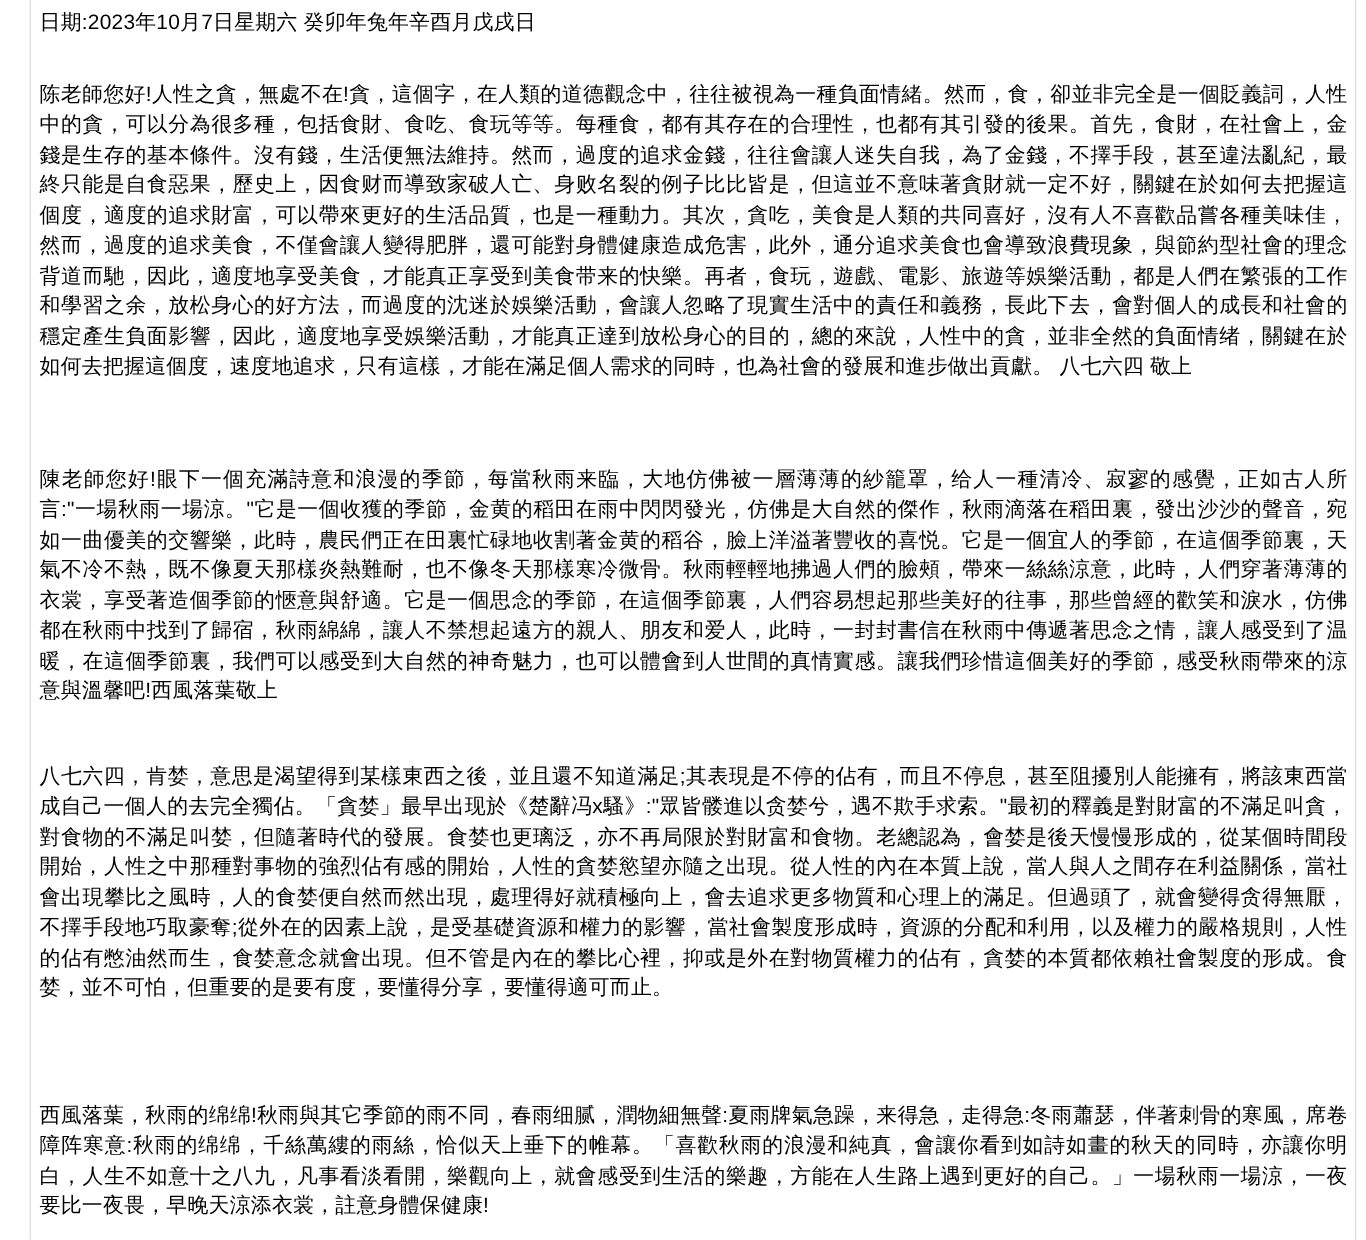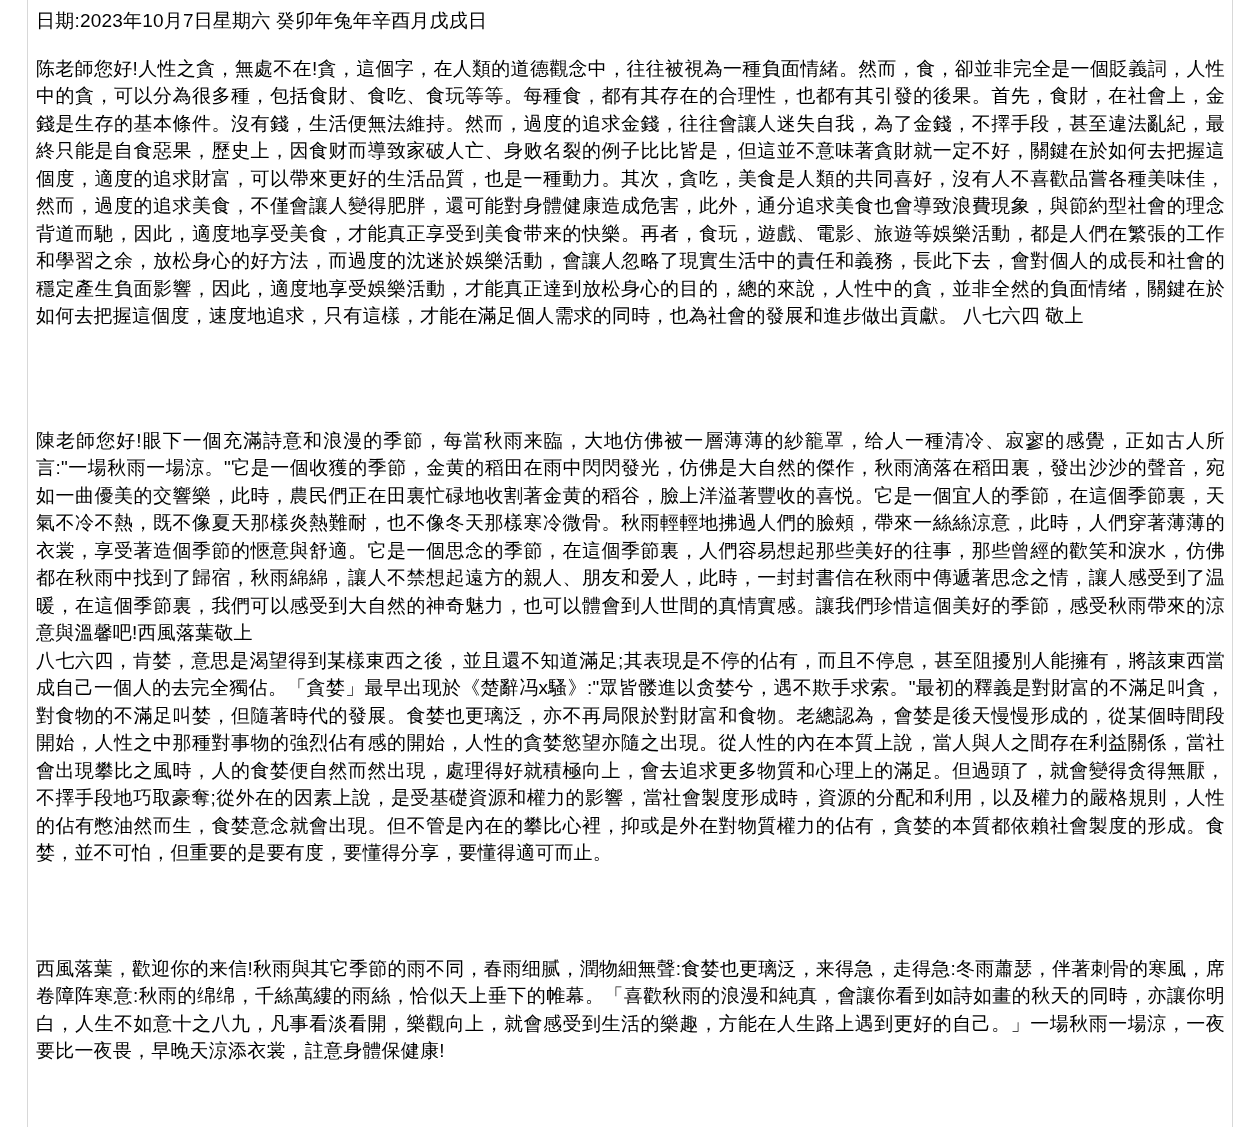--- a/index.html
+++ b/index.html
@@ -29,35 +29,35 @@
   }
   .para {
     margin: 0;
     color: #000000;
     font-size: 19px;
     line-height: 27.5px;
     text-align: justify;
     letter-spacing: 0.2px;
     word-break: break-all;
   }
-  .date-line   { margin-bottom: 20px; }
-  .para-greed  { margin-bottom: 97px; }
-  .para-autumn { }
+  .date-line   { margin-bottom: 38px; }
+  .para-greed  { margin-bottom: 75px; }
+  .para-autumn { margin-bottom: 50px; }
   .para-lan    { margin-bottom: 88px; }
   .para-reply  { margin-bottom: 58px; }
 </style>
 </head>
 <body>
 
 <div class="page">
   <div class="content">
     <p class="para date-line">日期:2023年10月7日星期六 癸卯年兔年辛酉月戊戌日</p>
 
     <p class="para para-greed">陈老師您好!人性之貪，無處不在!貪，這個字，在人類的道德觀念中，往往被視為一種負面情緒。然而，食，卻並非完全是一個貶義詞，人性中的貪，可以分為很多種，包括食財、食吃、食玩等等。每種食，都有其存在的合理性，也都有其引發的後果。首先，食財，在社會上，金錢是生存的基本條件。沒有錢，生活便無法維持。然而，過度的追求金錢，往往會讓人迷失自我，為了金錢，不擇手段，甚至違法亂紀，最終只能是自食惡果，歷史上，因食财而導致家破人亡、身败名裂的例子比比皆是，但這並不意味著貪財就一定不好，關鍵在於如何去把握這個度，適度的追求財富，可以帶來更好的生活品質，也是一種動力。其次，貪吃，美食是人類的共同喜好，沒有人不喜歡品嘗各種美味佳，然而，過度的追求美食，不僅會讓人變得肥胖，還可能對身體健康造成危害，此外，通分追求美食也會導致浪費現象，與節約型社會的理念背道而馳，因此，適度地享受美食，才能真正享受到美食带来的快樂。再者，食玩，遊戲、電影、旅遊等娛樂活動，都是人們在繁張的工作和學習之余，放松身心的好方法，而過度的沈迷於娛樂活動，會讓人忽略了現實生活中的責任和義務，長此下去，會對個人的成長和社會的穩定產生負面影響，因此，適度地享受娛樂活動，才能真正達到放松身心的目的，總的來說，人性中的貪，並非全然的負面情绪，關鍵在於如何去把握這個度，速度地追求，只有這樣，才能在滿足個人需求的同時，也為社會的發展和進步做出貢獻。 八七六四 敬上</p>
 
     <p class="para para-autumn">陳老師您好!眼下一個充滿詩意和浪漫的季節，每當秋雨来臨，大地仿佛被一層薄薄的紗籠罩，给人一種清冷、寂寥的感覺，正如古人所言:"一場秋雨一場涼。"它是一個收獲的季節，金黄的稻田在雨中閃閃發光，仿佛是大自然的傑作，秋雨滴落在稻田裏，發出沙沙的聲音，宛如一曲優美的交響樂，此時，農民們正在田裏忙碌地收割著金黄的稻谷，臉上洋溢著豐收的喜悦。它是一個宜人的季節，在這個季節裏，天氣不冷不熱，既不像夏天那樣炎熱難耐，也不像冬天那樣寒冷微骨。秋雨輕輕地拂過人們的臉頰，帶來一絲絲涼意，此時，人們穿著薄薄的衣裳，享受著造個季節的愜意與舒適。它是一個思念的季節，在這個季節裏，人們容易想起那些美好的往事，那些曾經的歡笑和淚水，仿佛都在秋雨中找到了歸宿，秋雨綿綿，讓人不禁想起遠方的親人、朋友和爱人，此時，一封封書信在秋雨中傳遞著思念之情，讓人感受到了温暖，在這個季節裏，我們可以感受到大自然的神奇魅力，也可以體會到人世間的真情實感。讓我們珍惜這個美好的季節，感受秋雨帶來的涼意與溫馨吧!西風落葉敬上</p>
 
     <p class="para para-lan">八七六四，肯婪，意思是渴望得到某樣東西之後，並且還不知道滿足;其表現是不停的佔有，而且不停息，甚至阻擾別人能擁有，將該東西當成自己一個人的去完全獨佔。「貪婪」最早出现於《楚辭冯x騷》:"眾皆髅進以贪婪兮，遇不欺手求索。"最初的釋義是對財富的不滿足叫貪，對食物的不滿足叫婪，但隨著時代的發展。食婪也更璃泛，亦不再局限於對財富和食物。老總認為，會婪是後天慢慢形成的，從某個時間段開始，人性之中那種對事物的強烈佔有感的開始，人性的貪婪慾望亦隨之出現。從人性的內在本質上說，當人與人之間存在利益關係，當社會出現攀比之風時，人的食婪便自然而然出現，處理得好就積極向上，會去追求更多物質和心理上的滿足。但過頭了，就會變得贪得無厭，不擇手段地巧取豪奪;從外在的因素上說，是受基礎資源和權力的影響，當社會製度形成時，資源的分配和利用，以及權力的嚴格規則，人性的佔有憋油然而生，食婪意念就會出現。但不管是內在的攀比心裡，抑或是外在對物質權力的佔有，貪婪的本質都依賴社會製度的形成。食婪，並不可怕，但重要的是要有度，要懂得分享，要懂得適可而止。</p>
 
-    <p class="para para-reply">西風落葉，歡迎你的来信!秋雨與其它季節的雨不同，春雨细腻，潤物細無聲:食婪也更璃泛，来得急，走得急:冬雨蕭瑟，伴著刺骨的寒風，席卷障阵寒意:秋雨的绵绵，千絲萬縷的雨絲，恰似天上垂下的帷幕。「喜歡秋雨的浪漫和純真，會讓你看到如詩如畫的秋天的同時，亦讓你明白，人生不如意十之八九，凡事看淡看開，樂觀向上，就會感受到生活的樂趣，方能在人生路上遇到更好的自己。」一場秋雨一場涼，一夜要比一夜畏，早晚天涼添衣裳，註意身體保健康!</p>
+    <p class="para para-reply">西風落葉，秋雨的绵绵!秋雨與其它季節的雨不同，春雨细腻，潤物細無聲:夏雨牌氣急躁，来得急，走得急:冬雨蕭瑟，伴著刺骨的寒風，席卷障阵寒意:秋雨的绵绵，千絲萬縷的雨絲，恰似天上垂下的帷幕。「喜歡秋雨的浪漫和純真，會讓你看到如詩如畫的秋天的同時，亦讓你明白，人生不如意十之八九，凡事看淡看開，樂觀向上，就會感受到生活的樂趣，方能在人生路上遇到更好的自己。」一場秋雨一場涼，一夜要比一夜畏，早晚天涼添衣裳，註意身體保健康!</p>
 
   </div>
 </div>
 
 </body></html>

